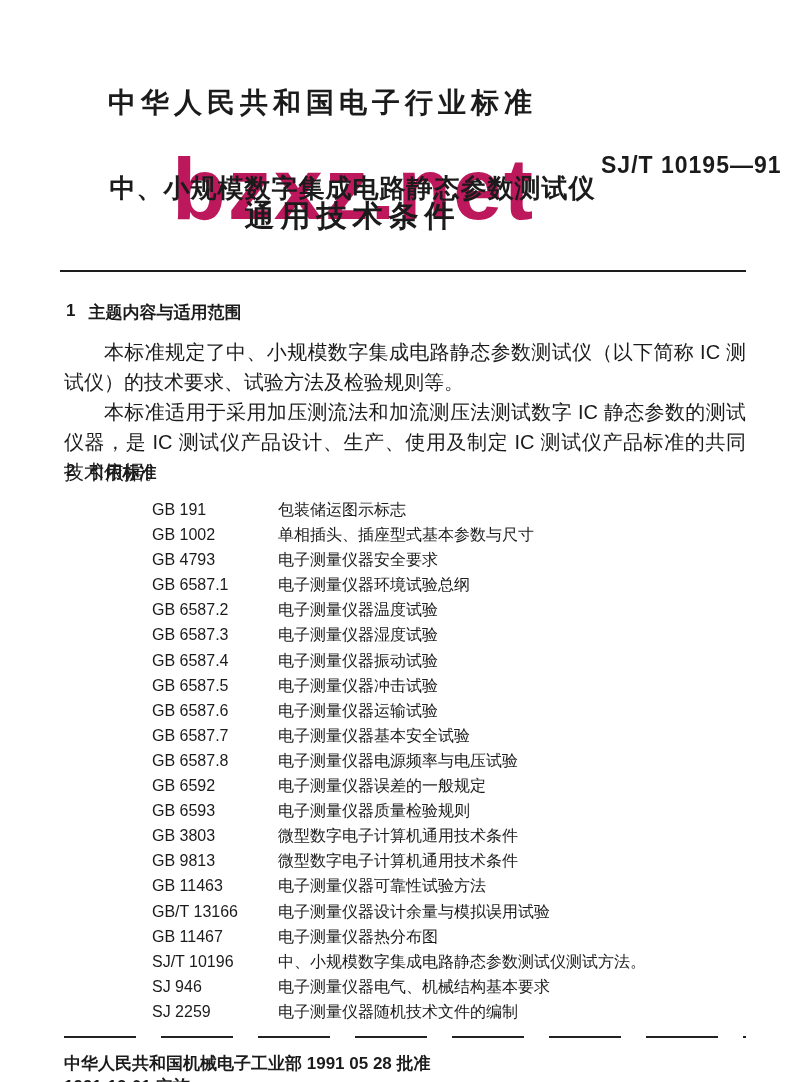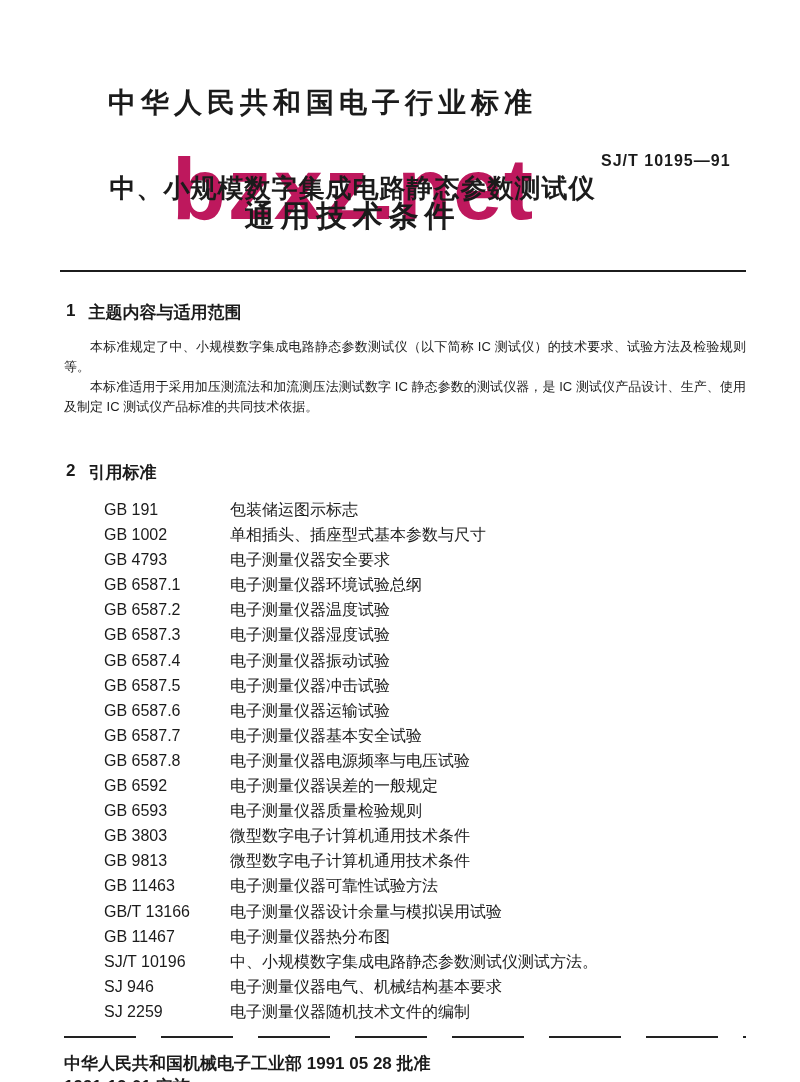--- a/index.html
+++ b/index.html
@@ -45,21 +45,21 @@
     font-weight: 700;
     letter-spacing: 1px;
     z-index: 1;
     white-space: nowrap;
     margin-top: 21px;
   }
   .std-number {
     position: absolute;
     top: 152px;
     left: 601px;
-    font-size: 16px;
+    font-size: 23px;
     font-weight: 700;
     letter-spacing: 1px;
     z-index: 1;
     white-space: nowrap;
   }
   .title-sub {
     position: absolute;
     top: 196px;
     left: 60px;
     width: 585px;
@@ -87,39 +87,40 @@
     font-weight: 700;
     z-index: 1;
   }
   .section-heading.s1 { top: 301px; }
   .section-heading.s2 { top: 461px; }
   .body-paragraphs {
     position: absolute;
     top: 337px;
     left: 64px;
     width: 682px;
-    font-size: 13px;
-    line-height: 20px;
+    font-size: 20px;
+    line-height: 30px;
     text-align: justify;
     z-index: 1;
   }
   .body-paragraphs p { margin: 0; text-indent: 2em; }
   .ref-list {
     position: absolute;
     top: 497px;
     left: 104px;
     width: 642px;
     z-index: 1;
   }
   .ref-row {
     display: flex;
     height: 25.1px;
     line-height: 25.1px;
     font-size: 16px;
     white-space: nowrap;
+    margin-left: 48px;
   }
   .ref-code { width: 126px; flex-shrink: 0; }
   .ref-title { flex: 1; }
   .dashed-rule {
     position: absolute;
     top: 1036px;
     left: 64px;
     width: 682px;
     height: 2px;
     background: repeating-linear-gradient(to right,

